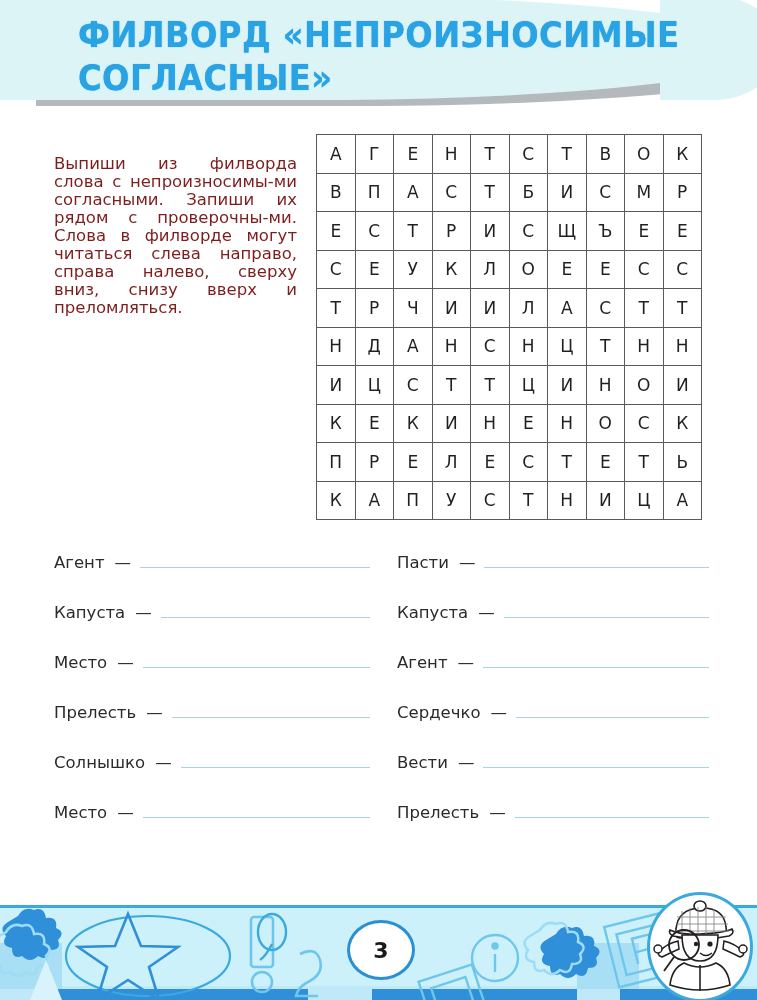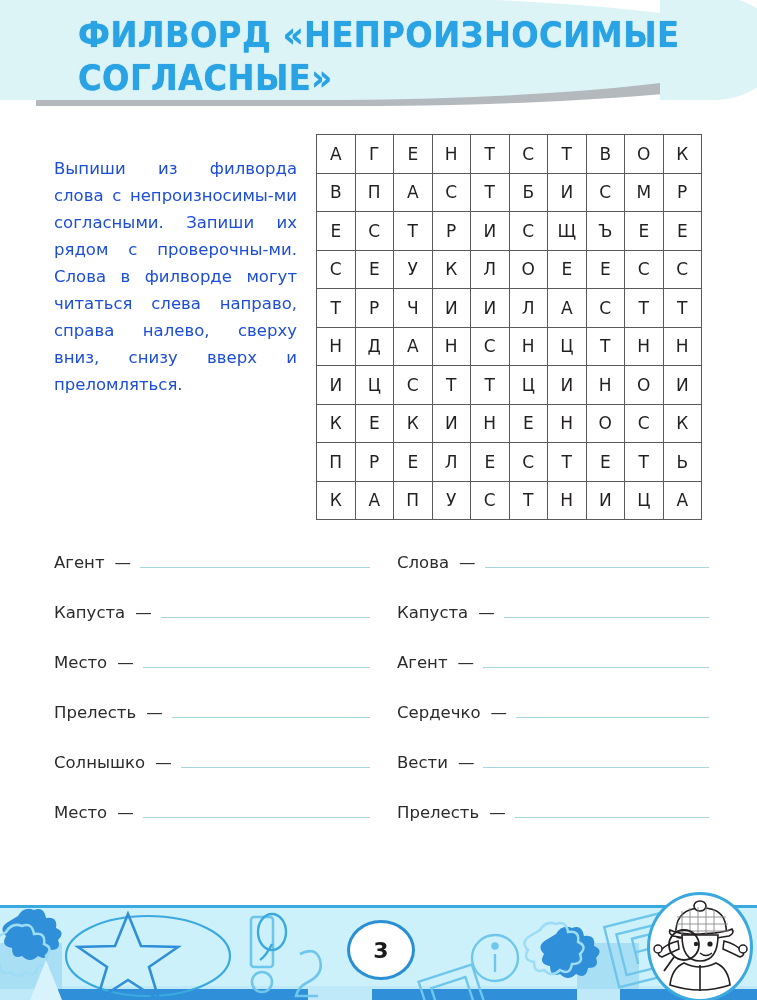--- a/index.html
+++ b/index.html
@@ -61,22 +61,22 @@
     text-shadow: 0 0 1px #29a3e3;
     white-space: pre-line;
   }
 
   
   #instructions {
     position: absolute;
     left: 54px; top: 138px;
     width: 243px;
     font-size: 16.5px;
-    line-height: 27px;
-    color: #1d4ed8;
+    line-height: 18px;
+    color: #7f1d1d;
     text-align: justify;
     text-justify: inter-word;
     hyphens: manual;
   }
 
   
   #grid {
     position: absolute;
     left: 316px; top: 134px;
     border-collapse: collapse;
@@ -338,21 +338,21 @@
     </tbody>
 </table>
 
 <div id="answers">
     <div class="answer-row">
       <span class="answer-word">Агент</span>
       <span class="answer-dash">—</span>
       <span class="answer-line"></span>
     </div>
     <div class="answer-row">
-      <span class="answer-word">Слова</span>
+      <span class="answer-word">Пасти</span>
       <span class="answer-dash">—</span>
       <span class="answer-line"></span>
     </div>
     <div class="answer-row">
       <span class="answer-word">Капуста</span>
       <span class="answer-dash">—</span>
       <span class="answer-line"></span>
     </div>
     <div class="answer-row">
       <span class="answer-word">Капуста</span>

